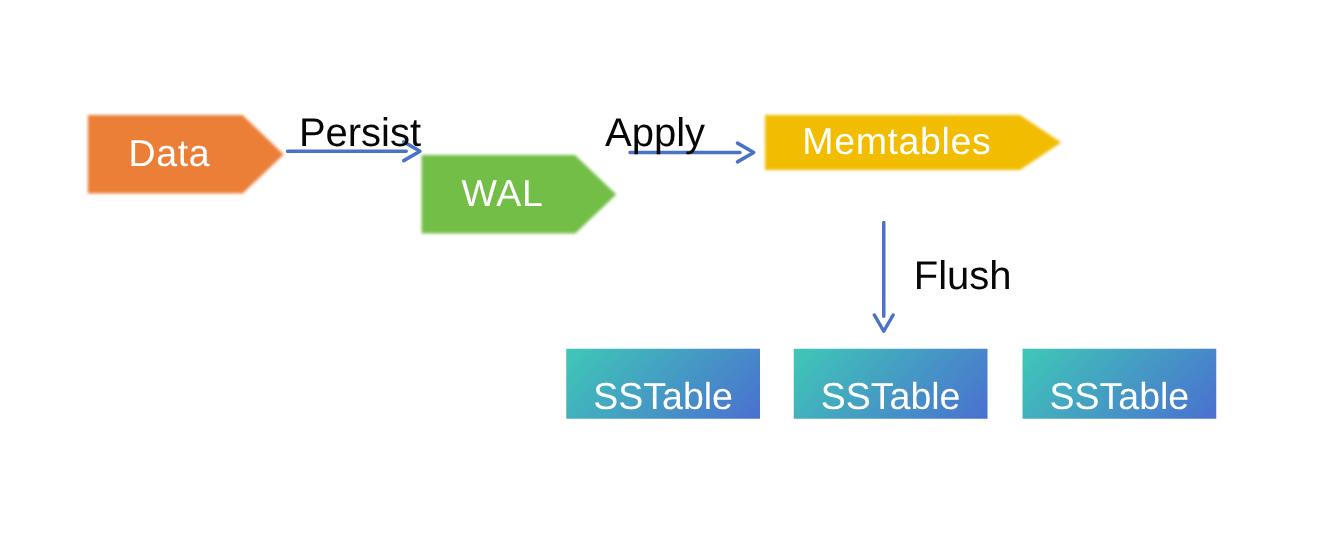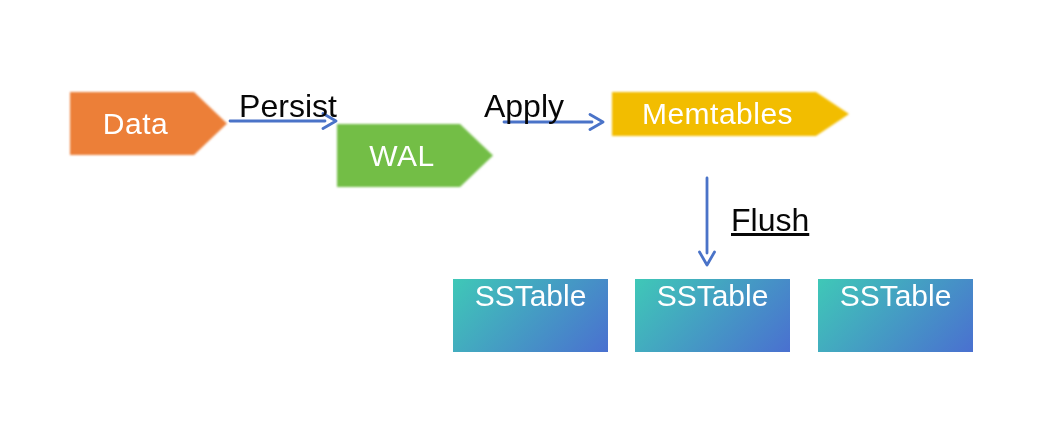--- a/index.html
+++ b/index.html
@@ -41,23 +41,23 @@
   #node-wal       { left: 337px; top: 92px; width: 156px; height: 63px; margin-top: 32px; }
   #node-wal .fill       { background: #73be46; }
   #node-memtables { left: 612px; top: 92px; width: 237px; height: 44px; }
   #node-memtables .fill { background: #f2bd00; }
 
   
   .sstable {
     position: absolute;
     top: 279px;
     width: 155px;
-    height: 73px;
+    height: 56px;
     display: flex;
-    align-items: flex-start;
+    align-items: flex-end;
     justify-content: center;
     background: linear-gradient(133deg, #3fc8b7 0%, #4a70d0 100%);
     color: #ffffff;
     font-size: 30px;
   }
   #sstable-1 { left: 453px; }
   #sstable-2 { left: 635px; }
   #sstable-3 { left: 818px; }
 
   
@@ -69,21 +69,21 @@
 
   
   .edge-label {
     position: absolute;
     font-size: 32px;
     color: #070707;
     white-space: nowrap;
   }
   #label-persist { left: 288px; top: 88px; transform: translateX(-50%); }
   #label-apply   { left: 524px; top: 88px; transform: translateX(-50%); }
-  #label-flush   { left: 731px; top: 202px; text-decoration: underline; }
+  #label-flush   { left: 731px; top: 202px; }
 </style>
 </head>
 <body>
 
 <div class="canvas">
 
   <svg class="arrows" width="1054" height="436" viewBox="0 0 1054 436">
     <path d="M230,121 H325 M323,113.5 L336,121 L323,128.5" fill="none" stroke="#4a73c8" stroke-width="2.8" stroke-linecap="round" stroke-linejoin="round"></path>
     <path d="M504,122 H592 M590,114.5 L603,122 L590,129.5" fill="none" stroke="#4a73c8" stroke-width="2.8" stroke-linecap="round" stroke-linejoin="round"></path>
     <path d="M707,178 V253 M699.5,252 L707,265 L714.5,252" fill="none" stroke="#4a73c8" stroke-width="2.8" stroke-linecap="round" stroke-linejoin="round"></path>

